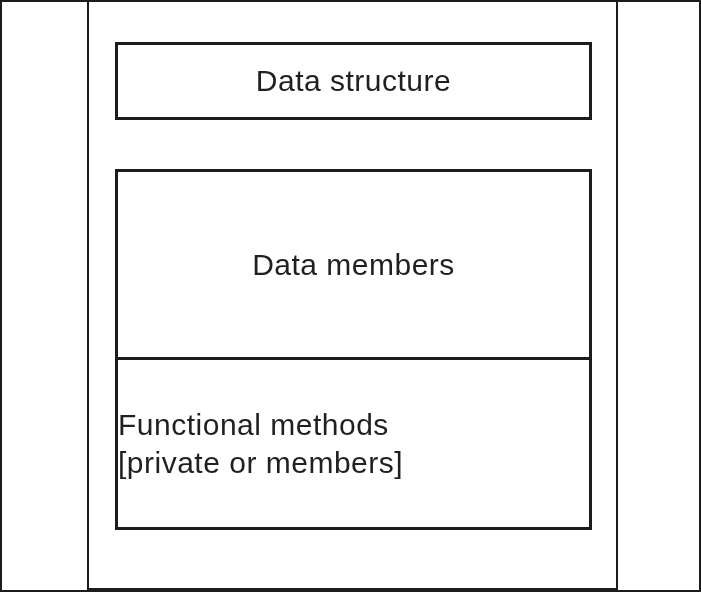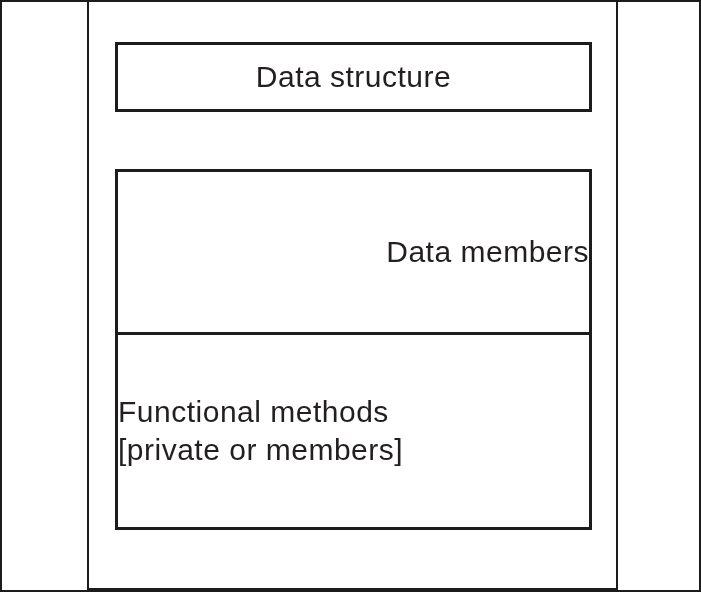--- a/index.html
+++ b/index.html
@@ -40,38 +40,38 @@
   .box {
     position: absolute;
     border: 3px solid var(--line);
     background: var(--bg);
     font-size: 30px;
     letter-spacing: 0.5px;
     color: var(--text);
   }
   .top-box {
     left: 113px; top: 40px;
-    width: 477px; height: 70px;
+    width: 477px; height: 78px;
     display: flex;
     align-items: center;
     justify-content: center;
   }
   .main-box {
     left: 113px; top: 167px;
     width: 477px; height: 361px;
     display: flex;
     flex-direction: column;
     padding: 0;
   }
   .section-members {
-    height: 163px;
+    height: 188px;
     border-bottom: 3px solid var(--line);
     display: flex;
     align-items: center;
-    justify-content: flex-end;
+    justify-content: center;
   }
   .section-methods {
     flex: 1;
     display: flex;
     flex-direction: column;
     align-items: flex-start;
     justify-content: center;
     line-height: 38px;
     text-align: center;
   }

